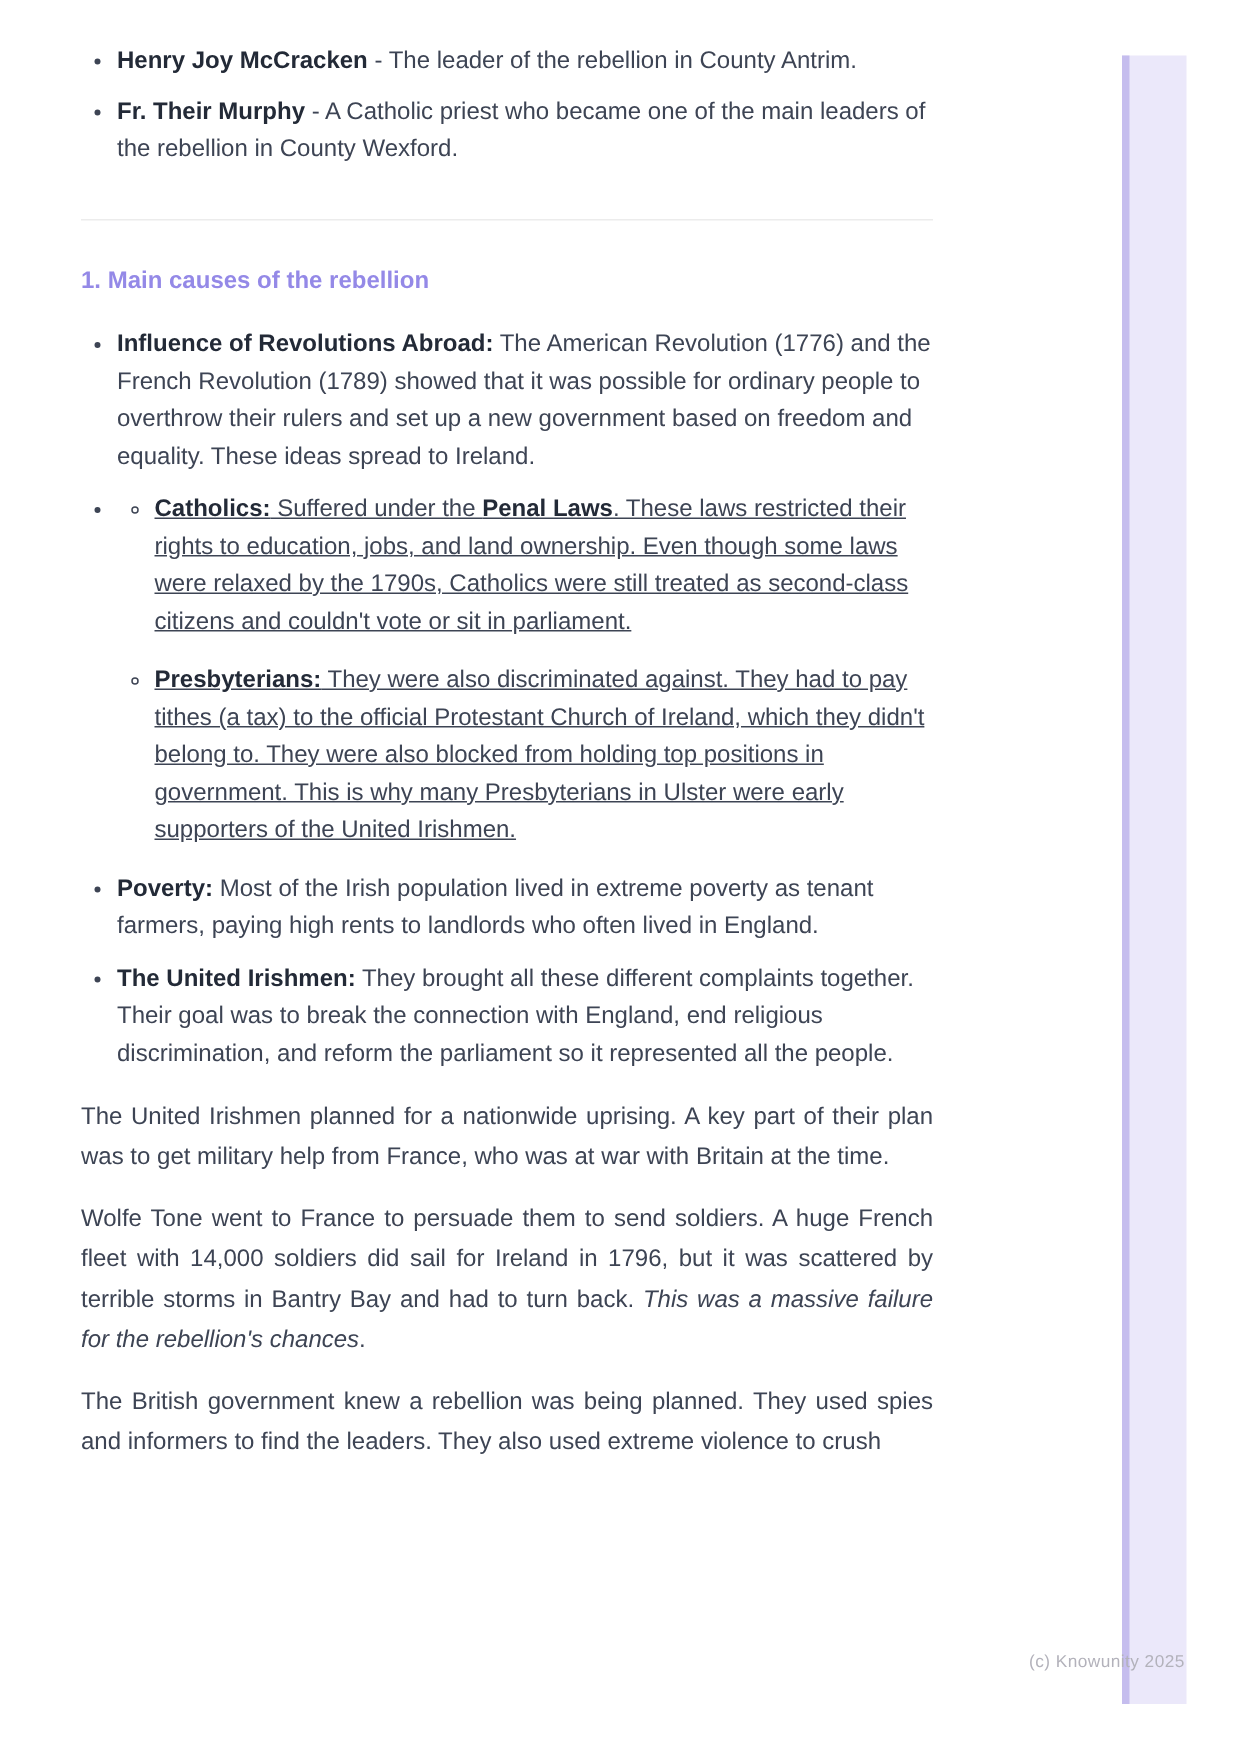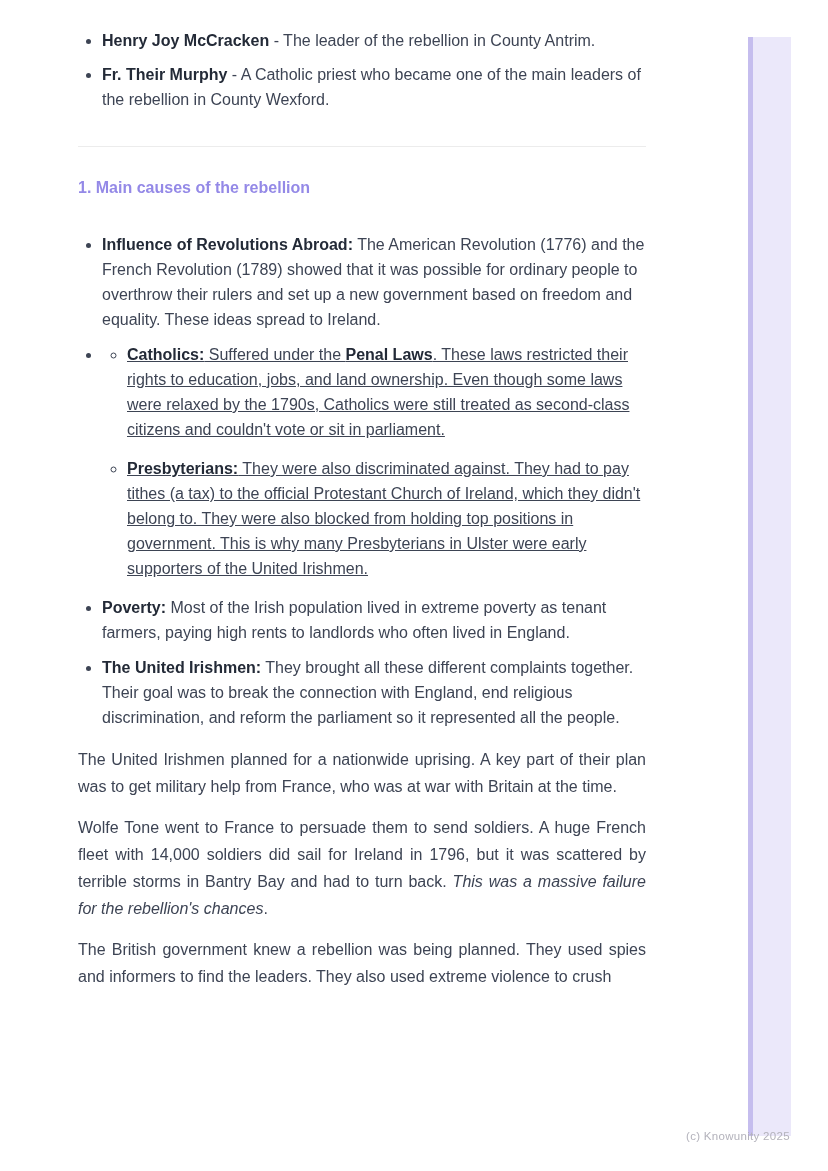--- a/index.html
+++ b/index.html
@@ -5,21 +5,21 @@
   * { margin:0; padding:0; box-sizing:border-box; }
   html,body { width:828px; height:1171px; }
   body {
     background:#ffffff;
     font-family:"Liberation Sans", sans-serif;
     position:relative;
     overflow:hidden;
   }
   .content {
     position:absolute;
-    left:78px; top:28px;
+    left:54px; top:28px;
     width:568px;
     color:#3d4454;
     font-size:16px;
   }
   strong { color:#232a37; font-weight:700; }
   ul.toplist { list-style:disc; padding-left:24px; }
   ul.toplist li { line-height:25px; margin-bottom:9px; }
   ul.toplist li::marker, ul.causes li::marker { color:#3d4454; }
   hr.divider {
     border:none;
@@ -32,21 +32,21 @@
     font-weight:700;
     color:#8678e2;
     letter-spacing:-0.2px;
   }
   h3.subsection-title {
     margin-top:28px;
     font-size:16px; line-height:26px;
     font-weight:600;
     color:#9489e7;
   }
-  ul.causes { list-style:disc; padding-left:24px; margin-top:31px; }
+  ul.causes { list-style:disc; padding-left:24px; margin-top:16px; }
   ul.causes > li { line-height:25px; margin-bottom:10px; }
   ul.causes ul.sublist {
     list-style:circle;
     padding-left:25px;
     margin-top:6px; margin-bottom:4px;text-decoration:underline;
   }
   ul.causes ul.sublist li { line-height:25px; margin-bottom:14px; }
   p.para {
     margin-top:16px;
     line-height:27px;
@@ -63,21 +63,20 @@
     border-left:5px solid #c5bdee;
   }
   .watermark {
     position:absolute;
     left:686px; top:1102px;
     font-size:11.5px;
     color:#b3b2bb;
     letter-spacing:0.3px;
     z-index:2;
     white-space:nowrap;
-    margin-top:28px;
   }
 </style>
 </head>
 <body>
 
 <div class="page">
 
   <div class="content">
 
     <ul class="toplist">

